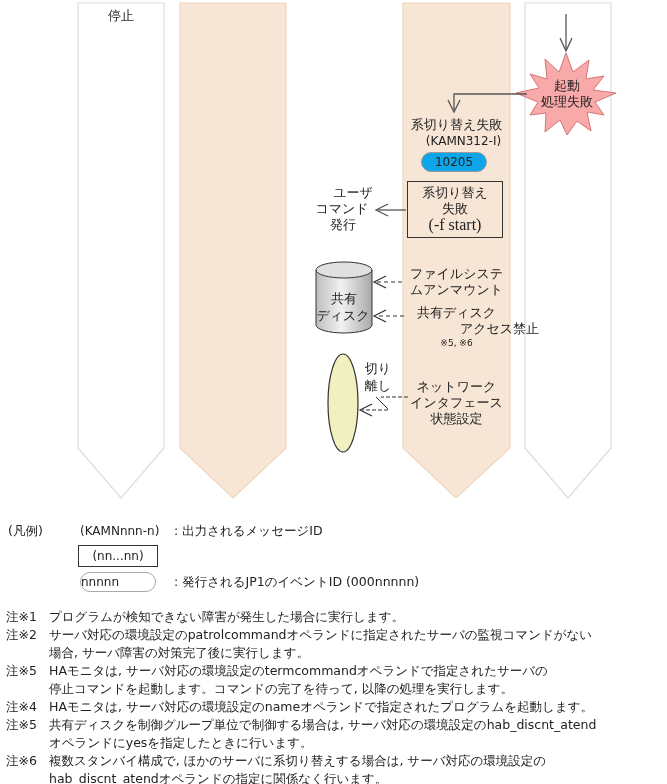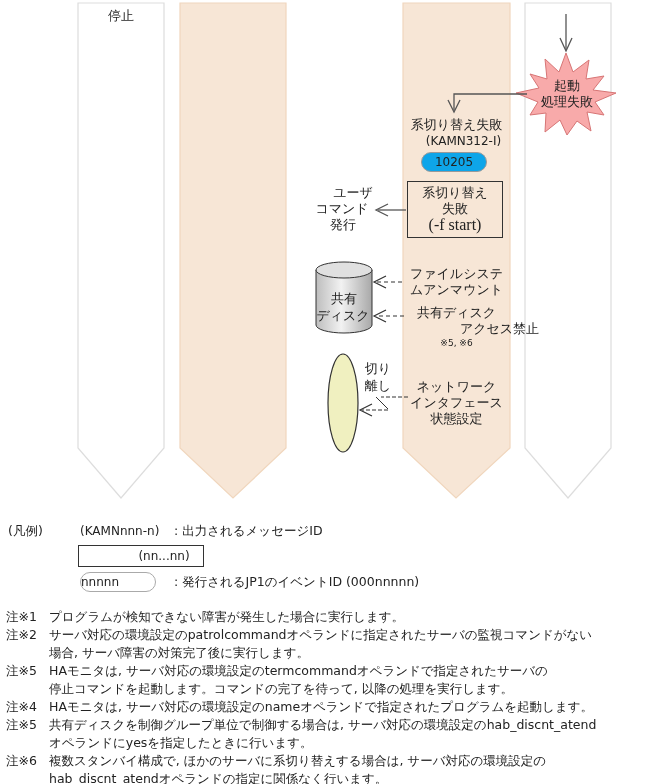--- a/index.html
+++ b/index.html
@@ -104,21 +104,21 @@
   <div class="t" style="left:403px;top:411px;width:107px;">状態設定</div>
 </div>
 
 <div class="legend">
   <div class="row" style="top:0;">
     <span class="lbl" style="left:8px;">(凡例)</span>
     <span class="lbl" style="left:80px;font-size:12px;">(KAMNnnn-n)</span>
     <span class="lbl" style="left:174px;">: 出力されるメッセージID</span>
   </div>
   <div class="row" style="top:25px;">
-    <span class="lg-box" style="left:78px;top:0;width:78px;height:20px;padding-left:46px;">(nn...nn)</span>
+    <span class="lg-box" style="left:78px;top:0;width:78px;height:20px;">(nn...nn)</span>
   </div>
   <div class="row" style="top:51px;">
     <span class="lg-pill" style="left:80px;top:1px;width:74px;height:18px;">nnnnn</span>
     <span class="lbl" style="left:174px;">: 発行されるJP1のイベントID (000nnnnn)</span>
   </div>
 </div>
 
 <div class="notes">
   <div class="note" style="top:0;">
     <span class="k">注※1</span>

